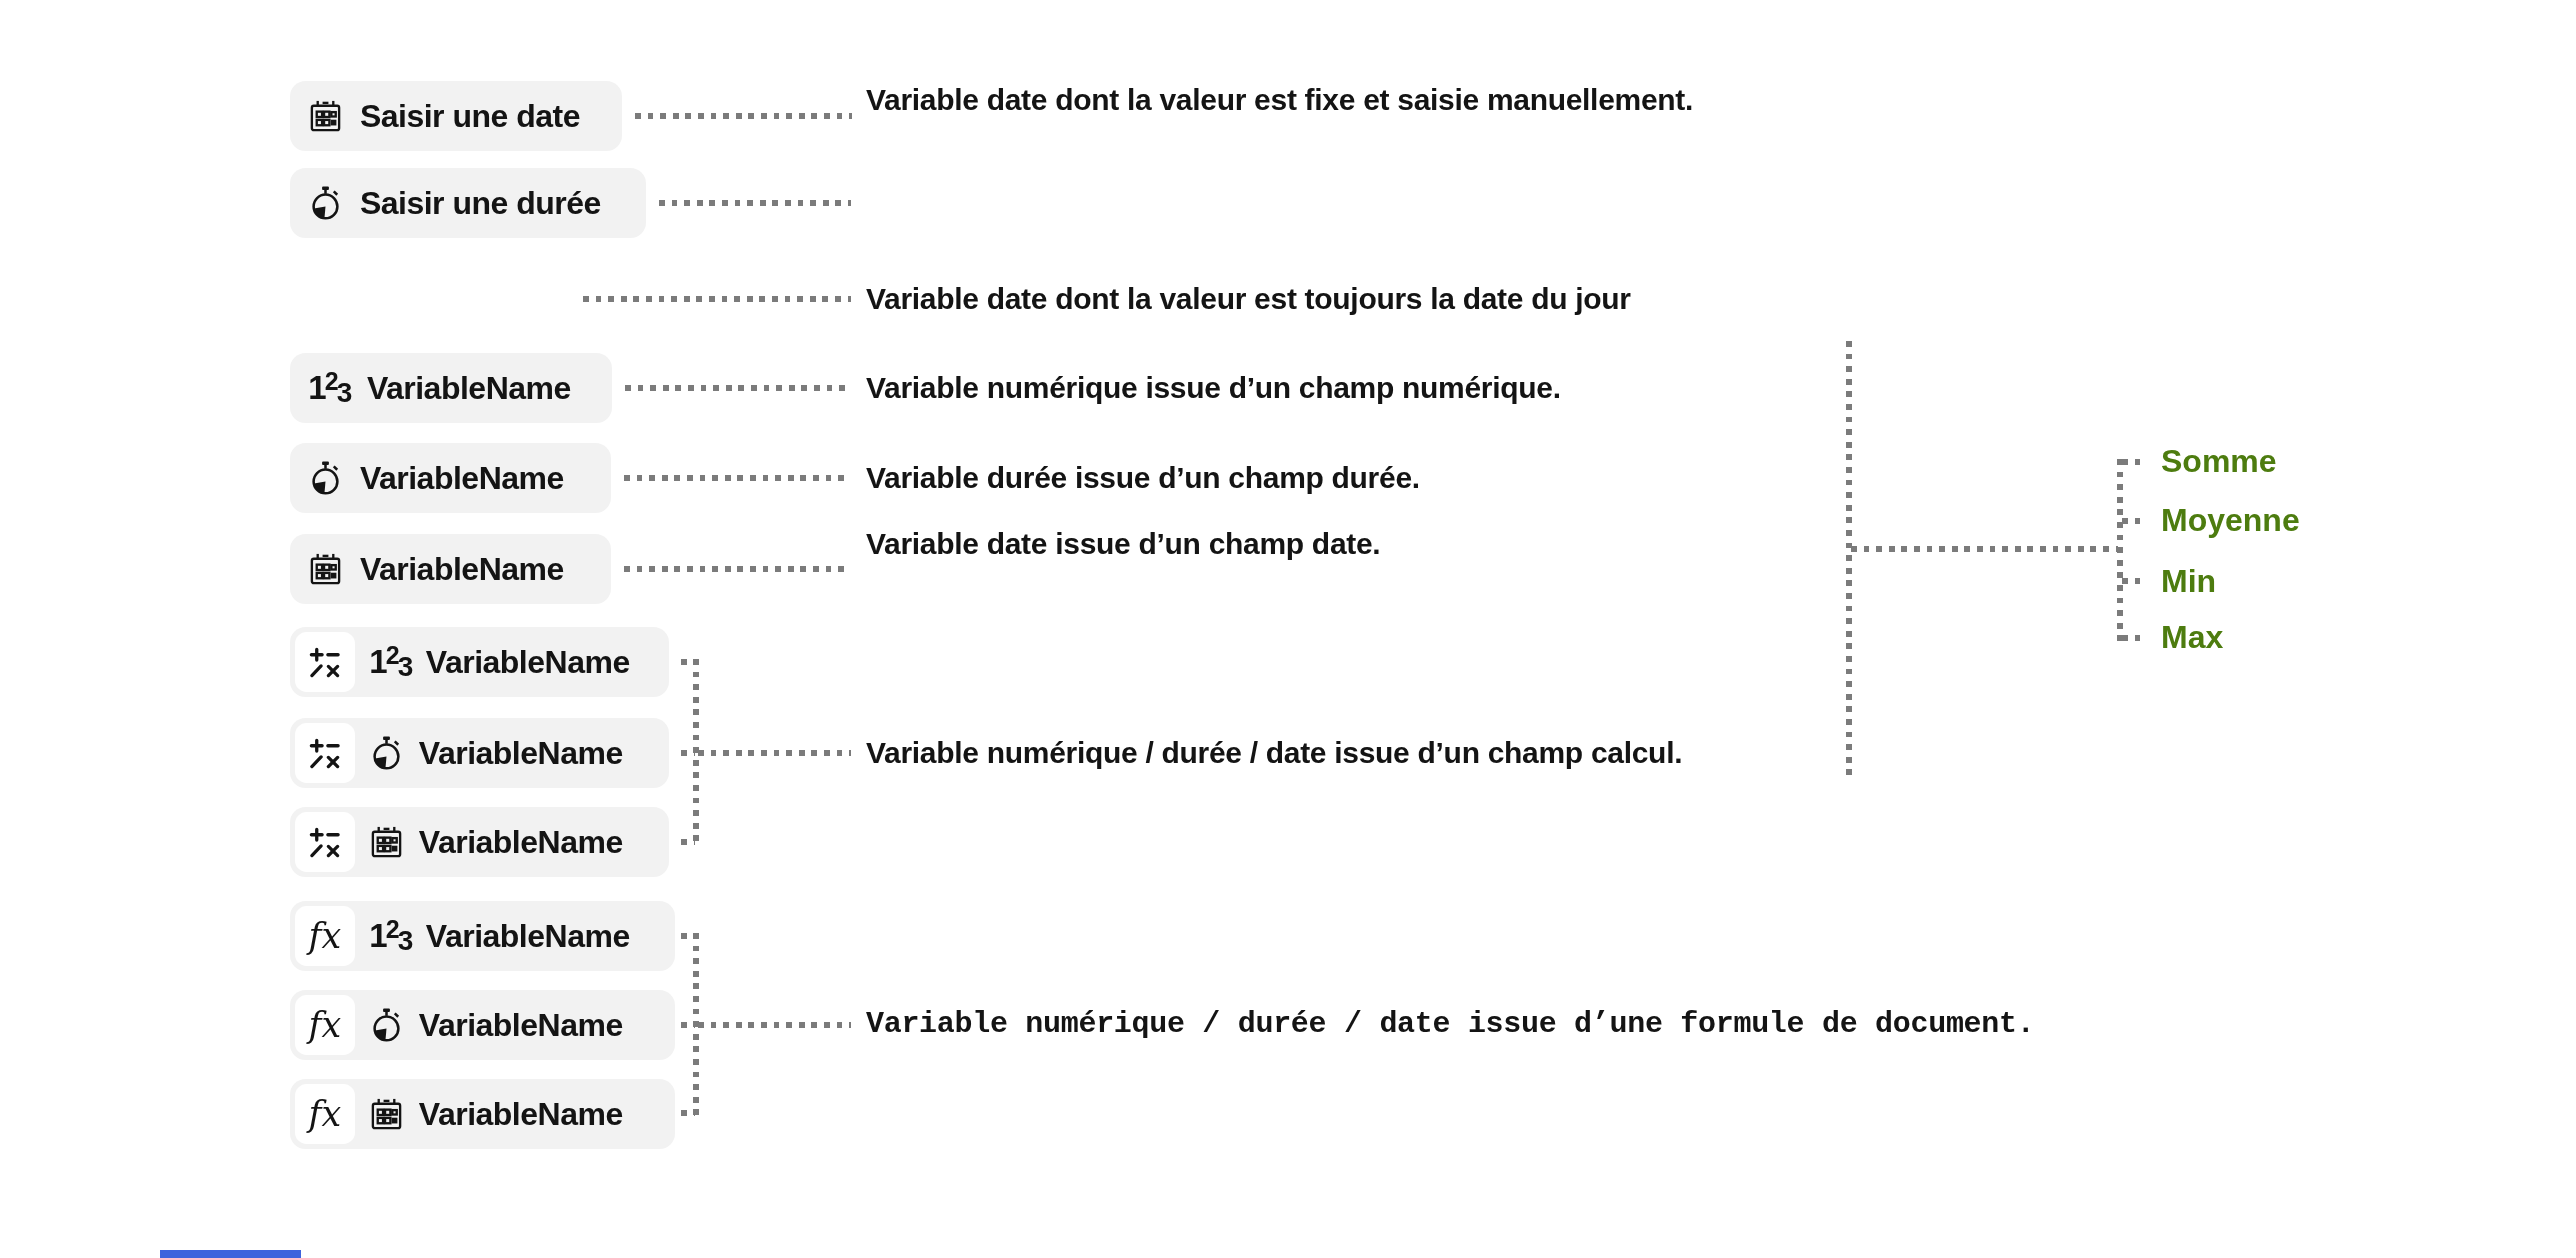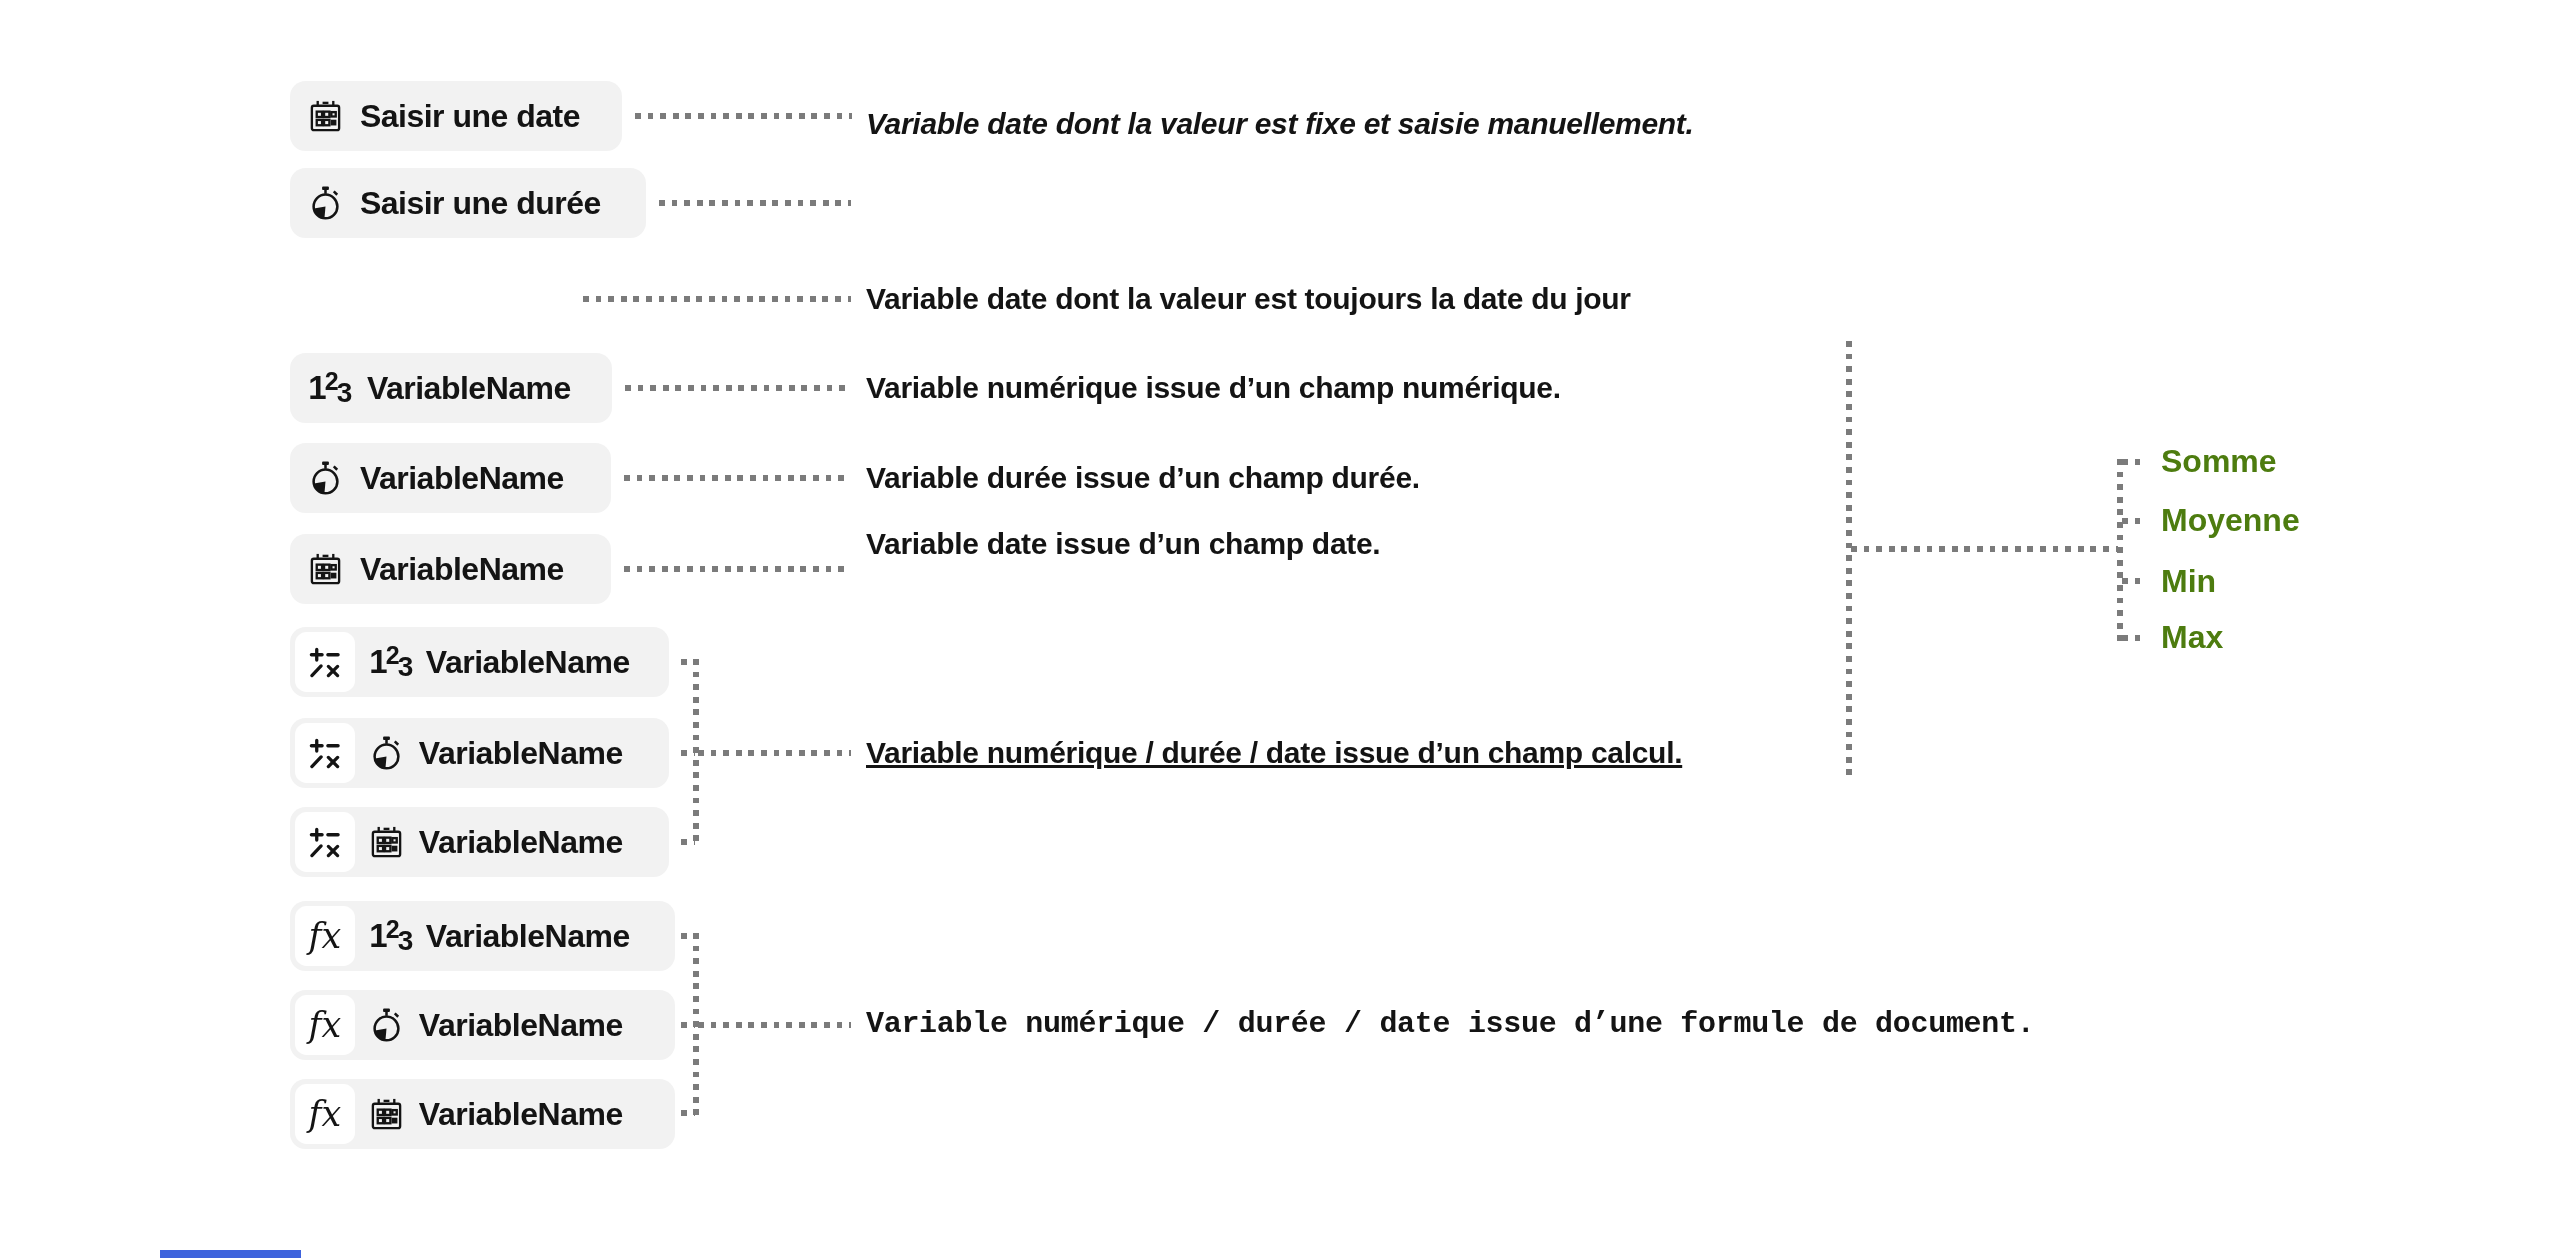--- a/index.html
+++ b/index.html
@@ -245,26 +245,26 @@
   <div class="hdots" style="left:681px;top:839px;width:13.5px;"></div>
   <div class="vdots" style="left:693px;top:659px;height:186px;"></div>
   <div class="hdots" style="left:698px;top:750px;width:153px;"></div>
 
   <div class="hdots" style="left:681px;top:933px;width:13.5px;"></div>
   <div class="hdots" style="left:681px;top:1022px;width:13.5px;"></div>
   <div class="hdots" style="left:681px;top:1110px;width:13.5px;"></div>
   <div class="vdots" style="left:693px;top:933px;height:184px;"></div>
   <div class="hdots" style="left:698px;top:1022px;width:153px;"></div>
 
-  <div class="desc" style="top:124px;font-style:italic;">Variable date dont la valeur est fixe et saisie manuellement.</div>
+  <div class="desc" style="top:100px;">Variable date dont la valeur est fixe et saisie manuellement.</div>
   <div class="desc" style="top:299px;">Variable date dont la valeur est toujours la date du jour</div>
   <div class="desc" style="top:388px;">Variable numérique issue d’un champ numérique.</div>
   <div class="desc" style="top:478px;">Variable durée issue d’un champ durée.</div>
   <div class="desc" style="top:544px;">Variable date issue d’un champ date.</div>
-  <div class="desc" style="top:753px;text-decoration:underline;">Variable numérique / durée / date issue d’un champ calcul.</div>
+  <div class="desc" style="top:753px;">Variable numérique / durée / date issue d’un champ calcul.</div>
   <div class="desc" style="top:1024px;font-family:Liberation Mono, monospace;">Variable numérique / durée / date issue d’une formule de document.</div>
 
   <div class="vdots" style="left:1846px;top:341px;height:440px;"></div>
   <div class="hdots" style="left:1851px;top:546px;width:267px;"></div>
 
   <div class="vdots" style="left:2117px;top:459px;height:182px;"></div>
   <div class="hdots" style="left:2122px;top:459px;width:25px;"></div>
   <div class="hdots" style="left:2122px;top:518px;width:25px;"></div>
   <div class="hdots" style="left:2122px;top:578px;width:25px;"></div>
   <div class="hdots" style="left:2122px;top:635px;width:25px;"></div>

